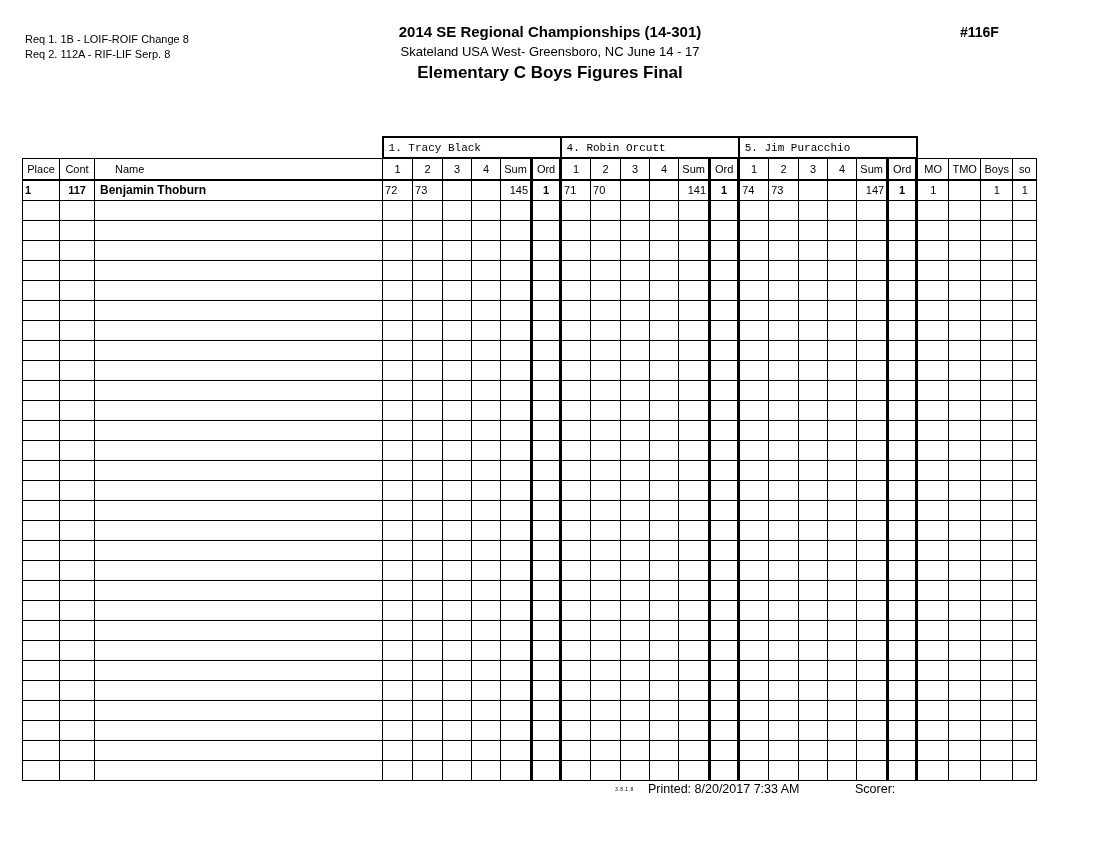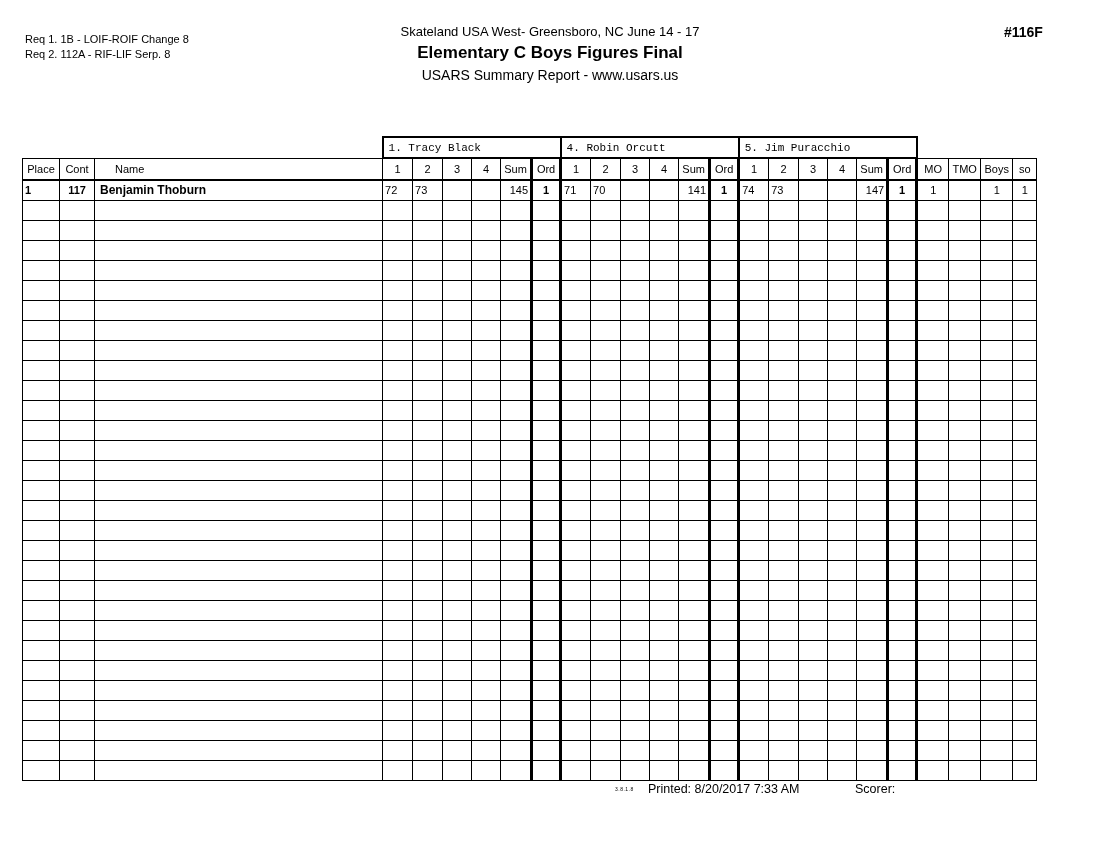--- a/index.html
+++ b/index.html
@@ -10,21 +10,21 @@
   }
   .abs { position:absolute; }
 
   
   #req-block { left:25px; top:32px; font-size:11px; line-height:15px; }
   #center-head { left:0; right:0; top:22px; text-align:center; }
   #title-line   { font-size:15px; font-weight:bold; line-height:20px; }
   #venue-line   { font-size:13px; line-height:19px; }
   #event-line   { font-size:17px; font-weight:bold; line-height:24px; }
   #report-line  { font-size:14px; line-height:20px; }
-  #event-number { left:960px; top:24px; font-size:14px; font-weight:bold;margin-left:44px; }
+  #event-number { left:960px; top:24px; font-size:14px; font-weight:bold; }
 
   
   #grid-wrap { left:22px; top:136px; }
   table { border-collapse:collapse; table-layout:fixed; width:1014px; }
   td {
     padding:0 2px; font-size:11px; overflow:hidden; white-space:nowrap;
     height:20px; vertical-align:middle;
   }
   tr.judge-row { height:21px; }
   tr.judge-row td { border:none; }
@@ -48,23 +48,23 @@
 </style>
 </head>
 <body>
 
 <div class="abs" id="req-block">
   <div>Req 1.  1B - LOIF-ROIF Change 8</div>
   <div>Req 2.  112A - RIF-LIF Serp. 8</div>
 </div>
 
 <div class="abs" id="center-head">
+  <div id="title-line">2014 SE Regional Championships (14-301)</div>
   <div id="venue-line">Skateland USA West- Greensboro, NC  June 14 - 17</div>
   <div id="event-line">Elementary C Boys Figures Final</div>
-  <div id="report-line">USARS Summary Report - www.usars.us</div>
 </div>
 
 <div class="abs" id="event-number">#116F</div>
 
 <div class="abs" id="grid-wrap">
   <table>
     <colgroup>
       <col style="width:37px">
         <col style="width:35px">
         <col style="width:288px">

